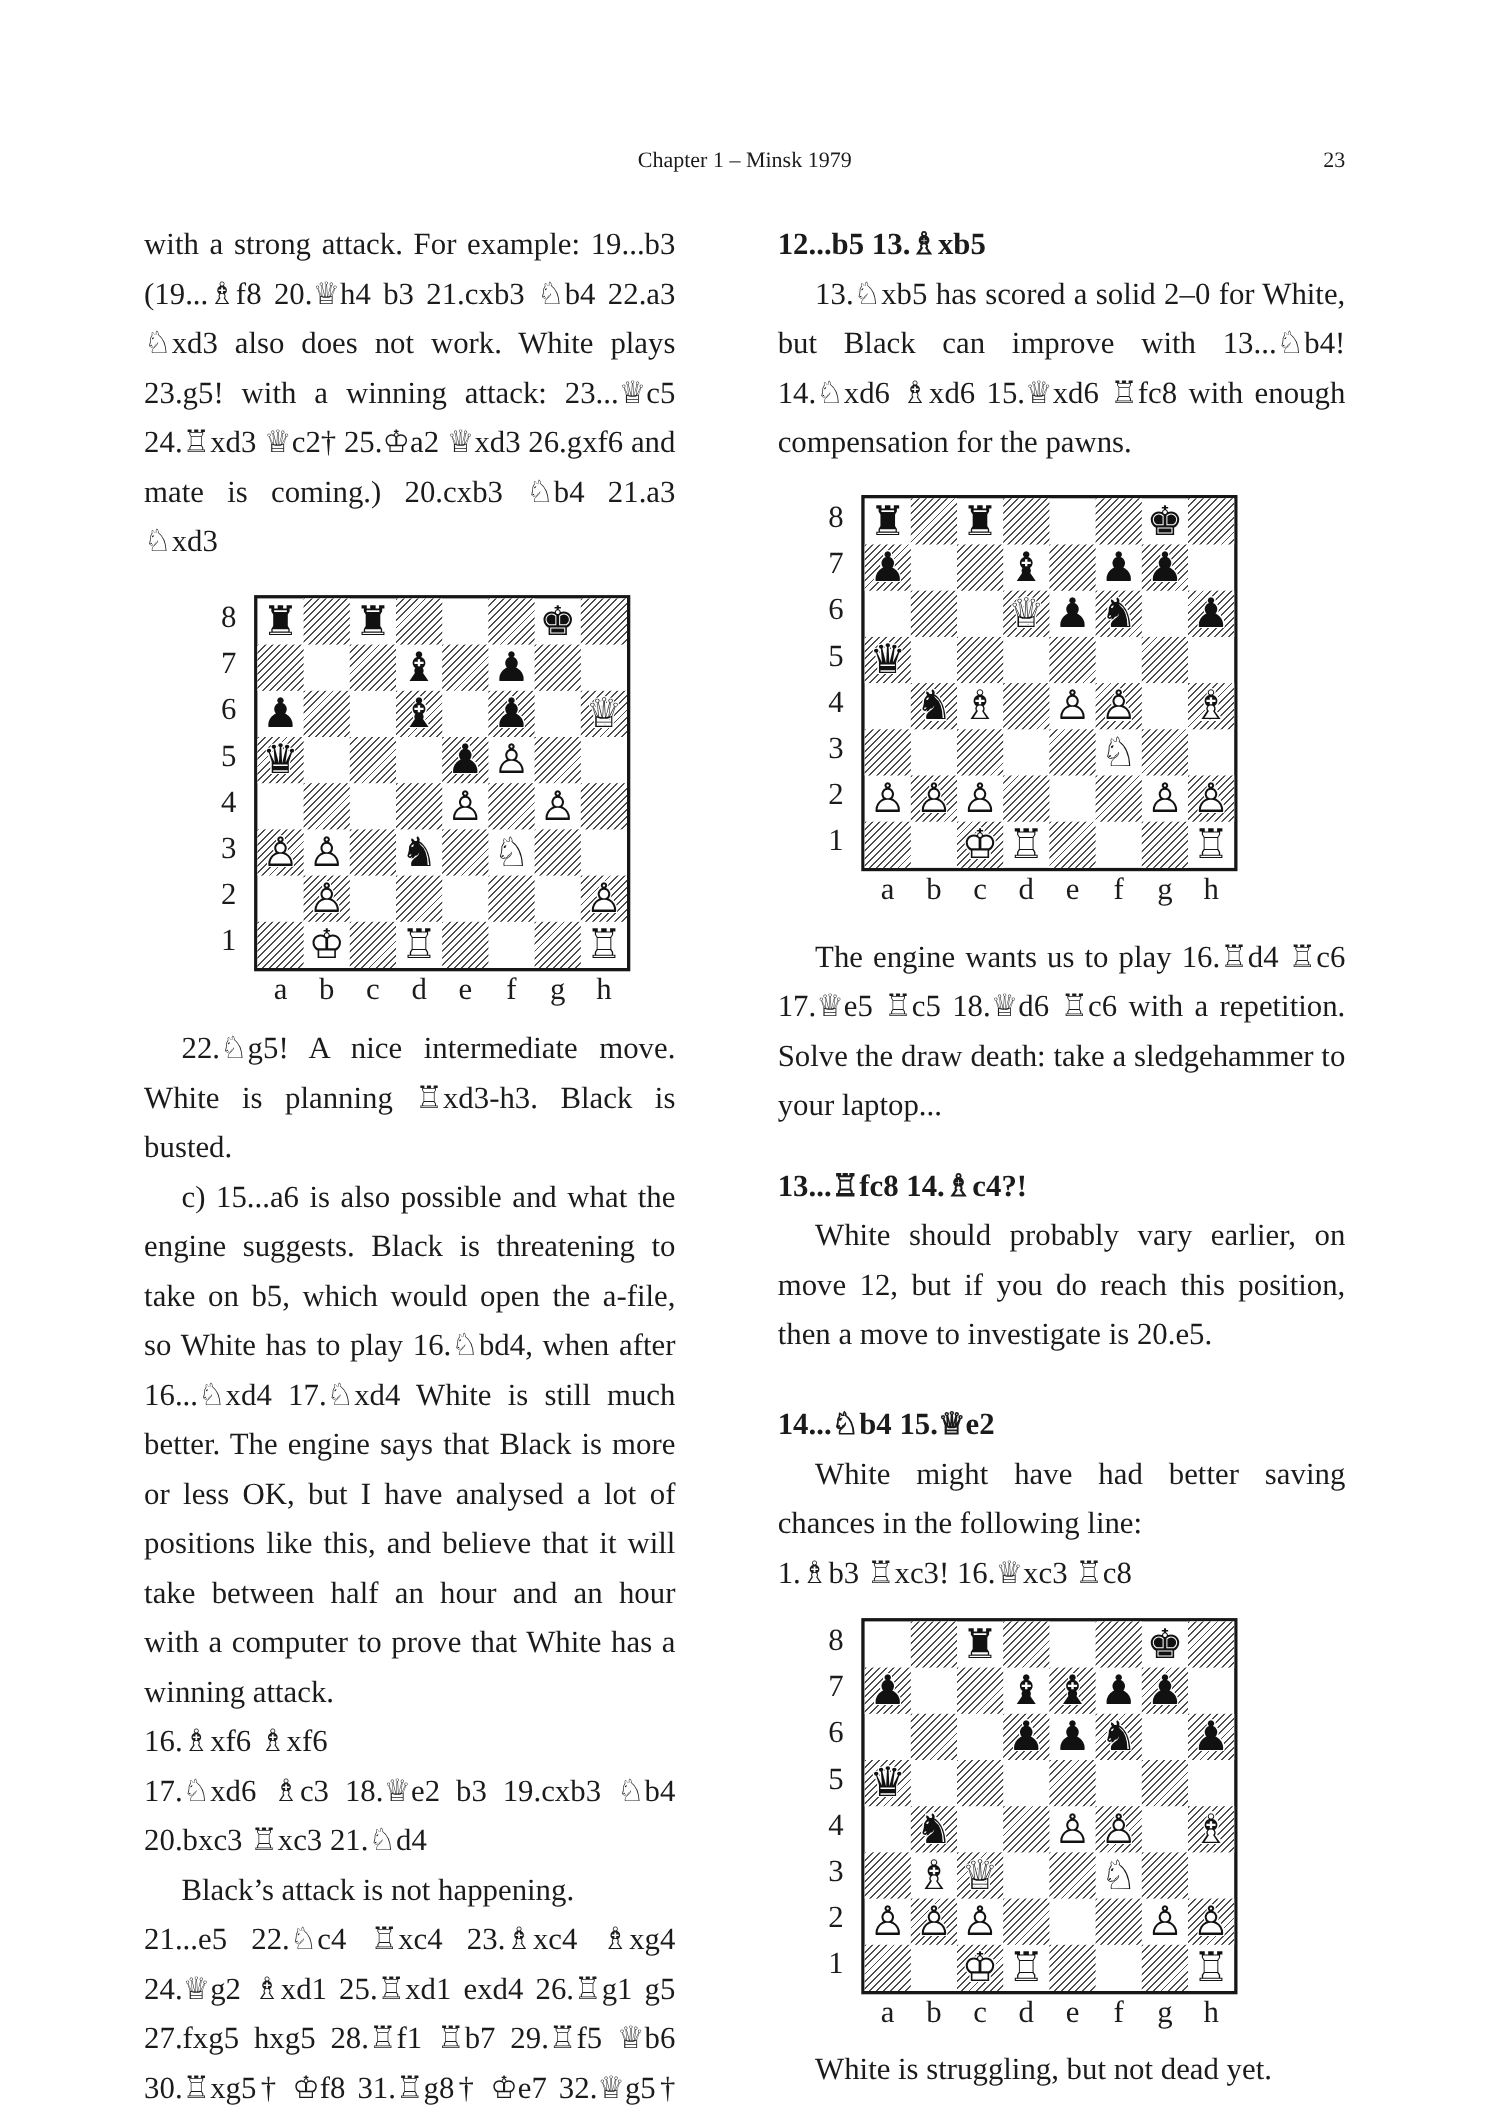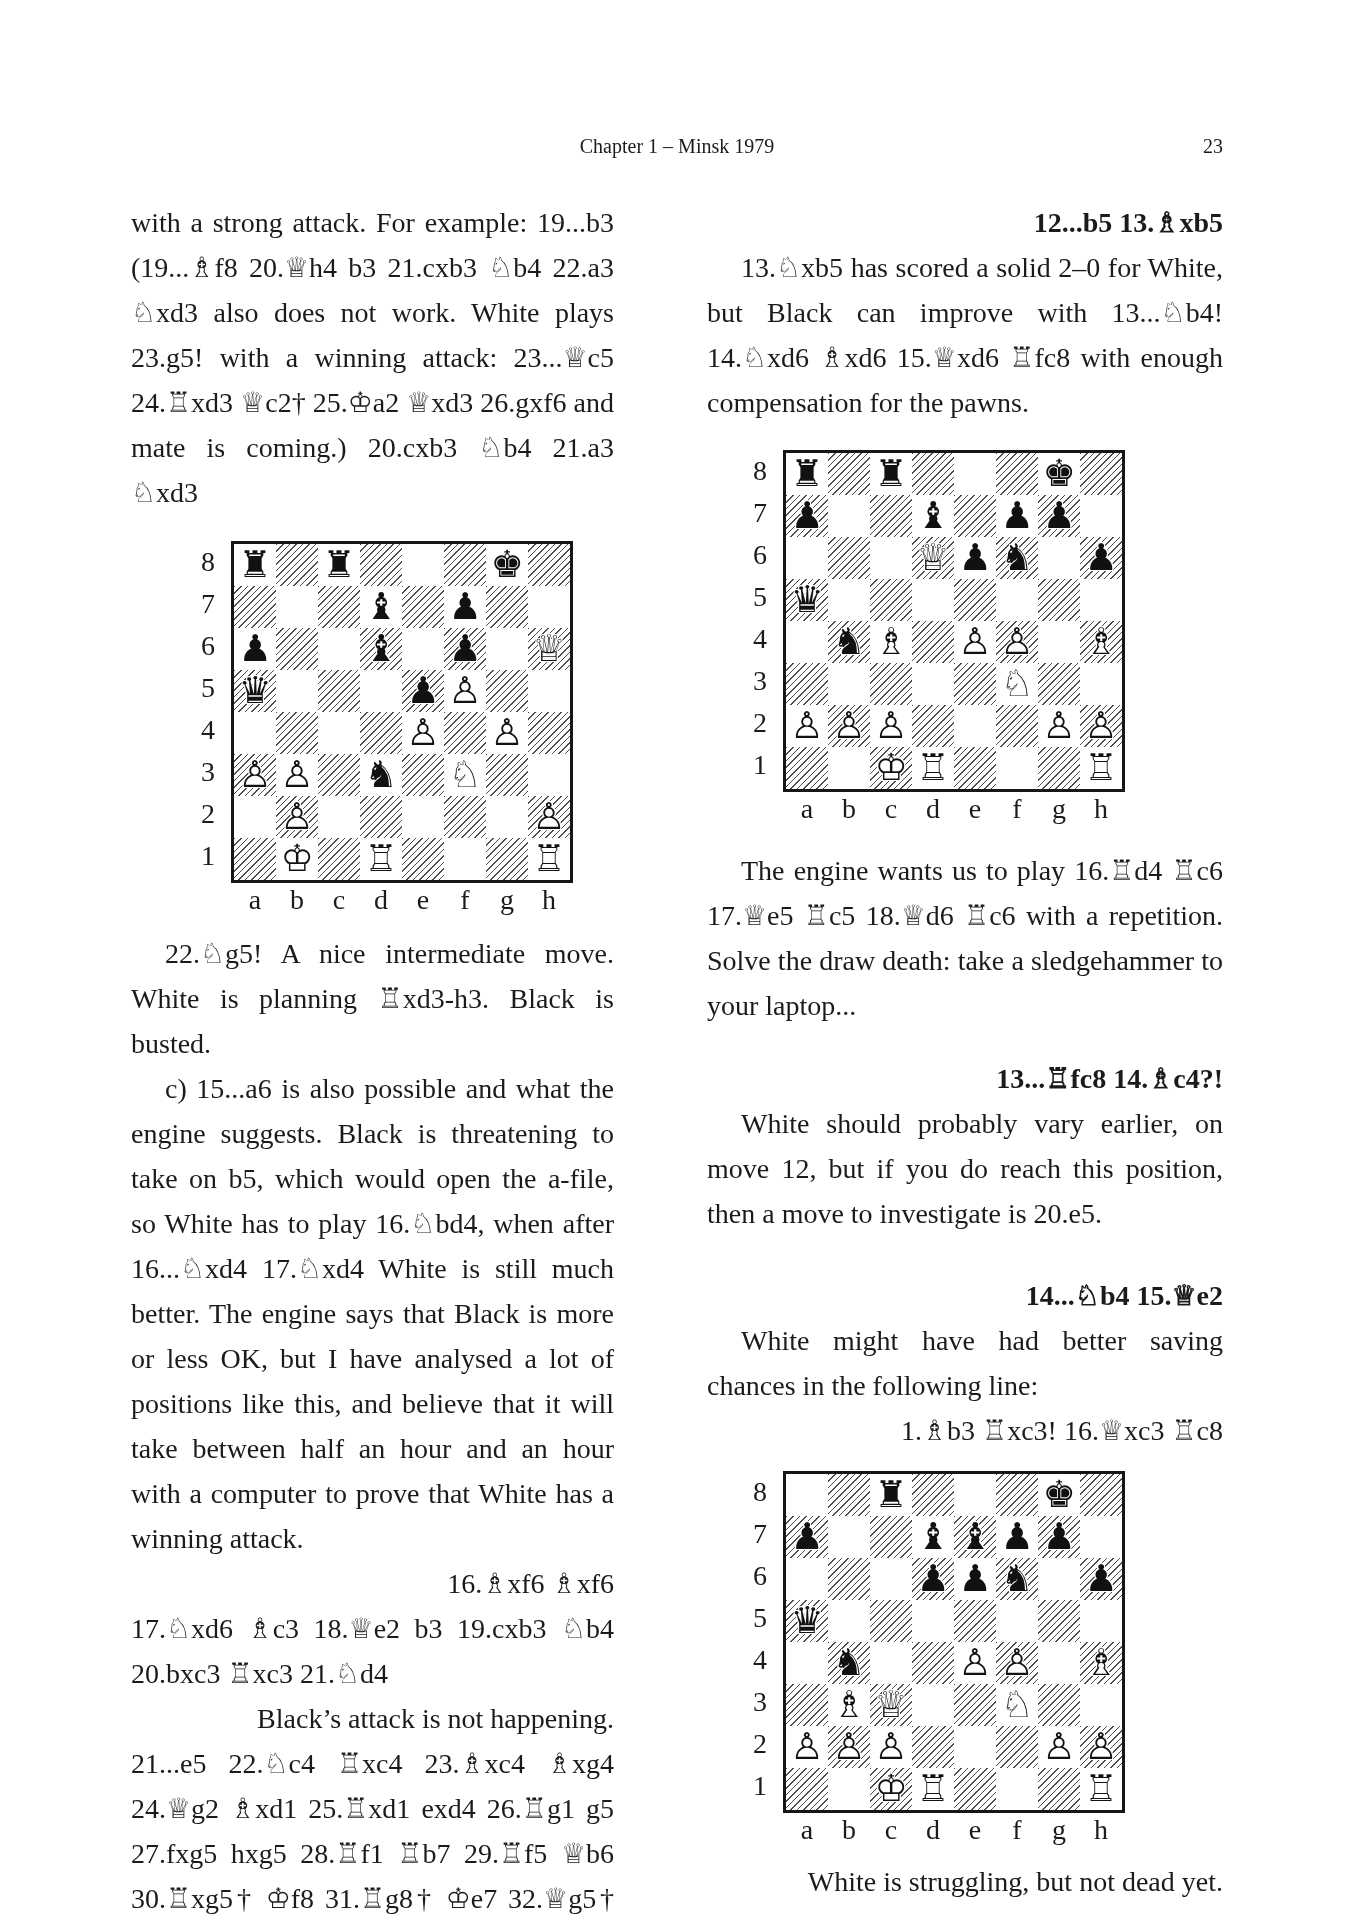--- a/index.html
+++ b/index.html
@@ -18,21 +18,21 @@
   }
   .chapter-title { position:absolute; left:0; right:0; text-align:center; }
   .page-number { position:absolute; right:0; top:0;text-align:center; }
   .col { position:absolute; top:200px; }
   .col-left  { left:131px;  width:483px; }
   .col-right { left:707px;  width:516px; }
   p.body {
     font-size:28px; line-height:45px;
     text-align:justify;
   }
-  p.noj { text-align:right; }
+  p.noj { text-align:left; }
   p.indent { text-indent:34px; }
   p.bold { font-weight:bold; }
   .gap30 { margin-top:28px; }
   .gap37 { margin-top:37px; }
 
   
   .diagram { position:relative; }
   .dg-1 { margin:26px 0 16px 70px; }
   .dg-2 { margin:25px 0 24px 46px; }
   .dg-3 { margin:18px 0 14px 46px; }

